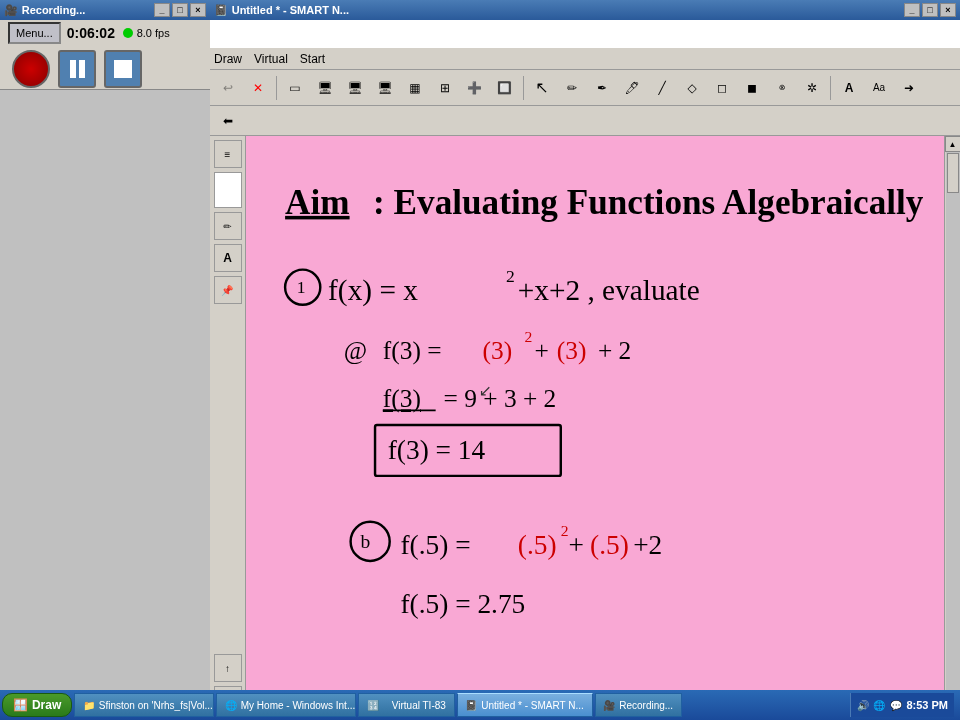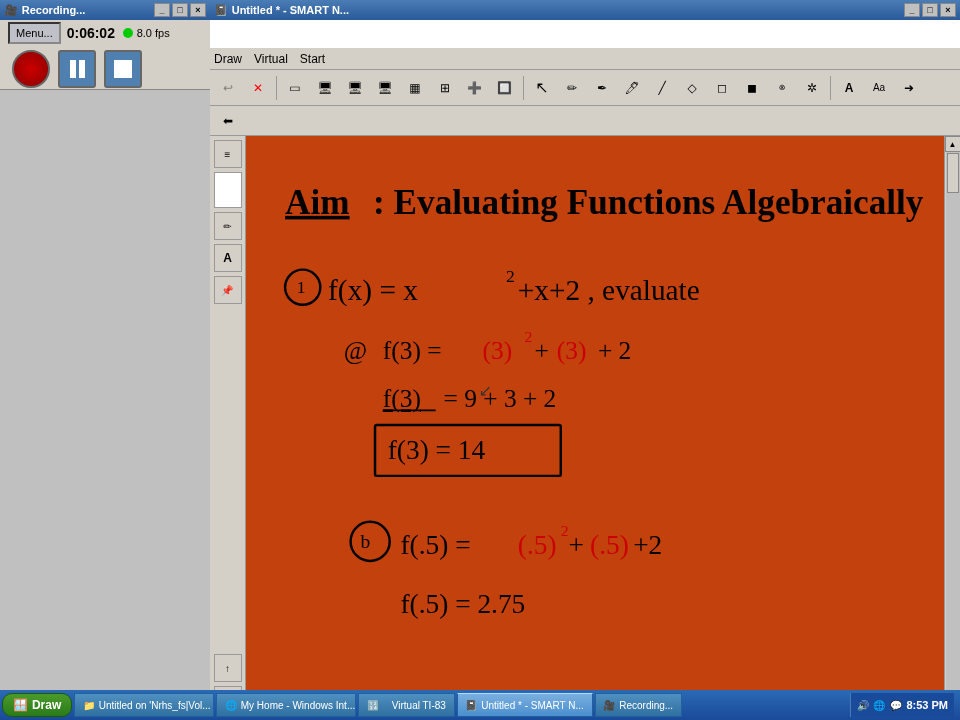--- a/index.html
+++ b/index.html
@@ -171,21 +171,21 @@
     .side-thumb {
       width: 28px; height: 36px;
       background: white;
       border: 1px solid #999;
       cursor: pointer;
     }
 
     
     .whiteboard {
       flex: 1;
-      background: #c2410c;
+      background: #f9a8d4;
       position: relative;
       overflow: hidden;
       text-decoration: underline;
     }
 
     
     .taskbar {
       position: absolute;
       bottom: 0;
       left: 0;
@@ -493,21 +493,21 @@
   </div>
 </div>
 
 <div class="taskbar">
   <div class="start-btn">
     <span>🪟</span>
     <span>Draw</span>
   </div>
   <div class="taskbar-item">
     <span>📁</span>
-    <span style="margin-left:3px;">Untitled on 'Nrhs_fs|Vol...</span>
+    <span style="margin-left:3px;">Sfinston on 'Nrhs_fs|Vol...</span>
   </div>
   <div class="taskbar-item">
     <span>🌐</span>
     <span style="margin-left:3px;">My Home - Windows Int...</span>
   </div>
   <div class="taskbar-item">
     <span>🔢</span>
     <span style="margin-left:12px;">Virtual TI-83</span>
   </div>
   <div class="taskbar-item active">

